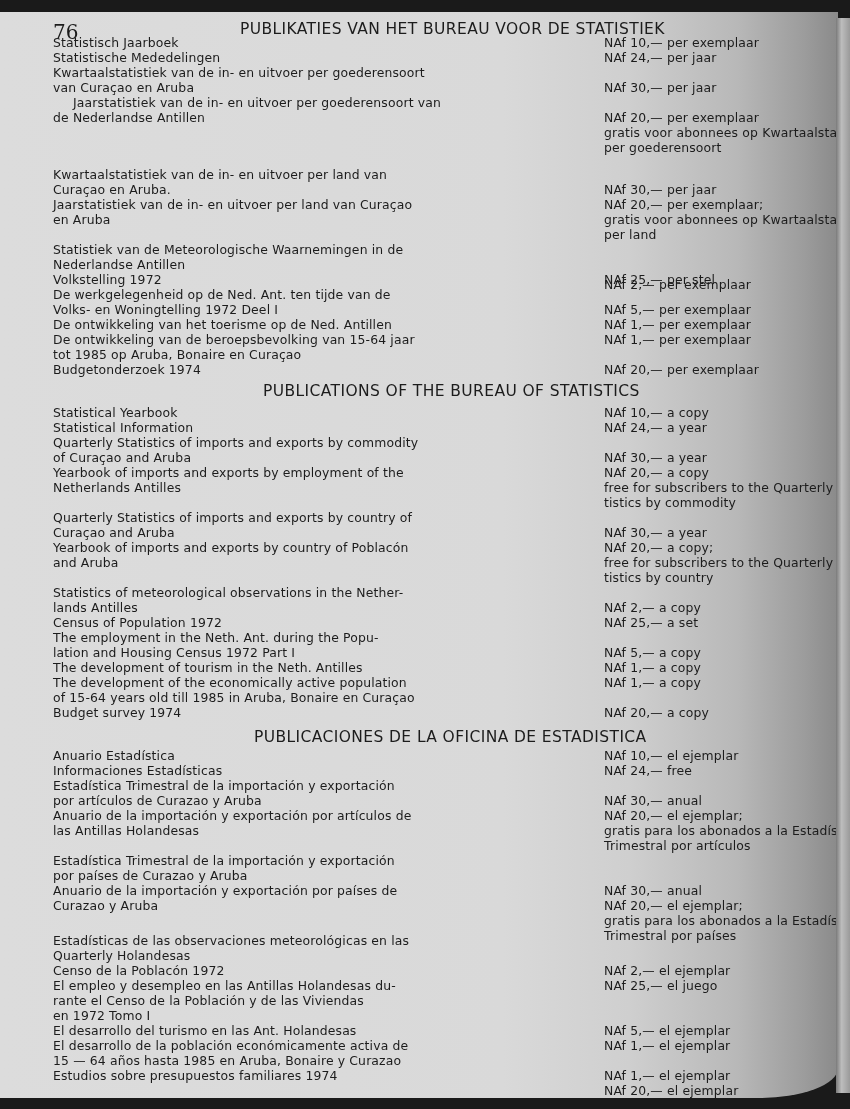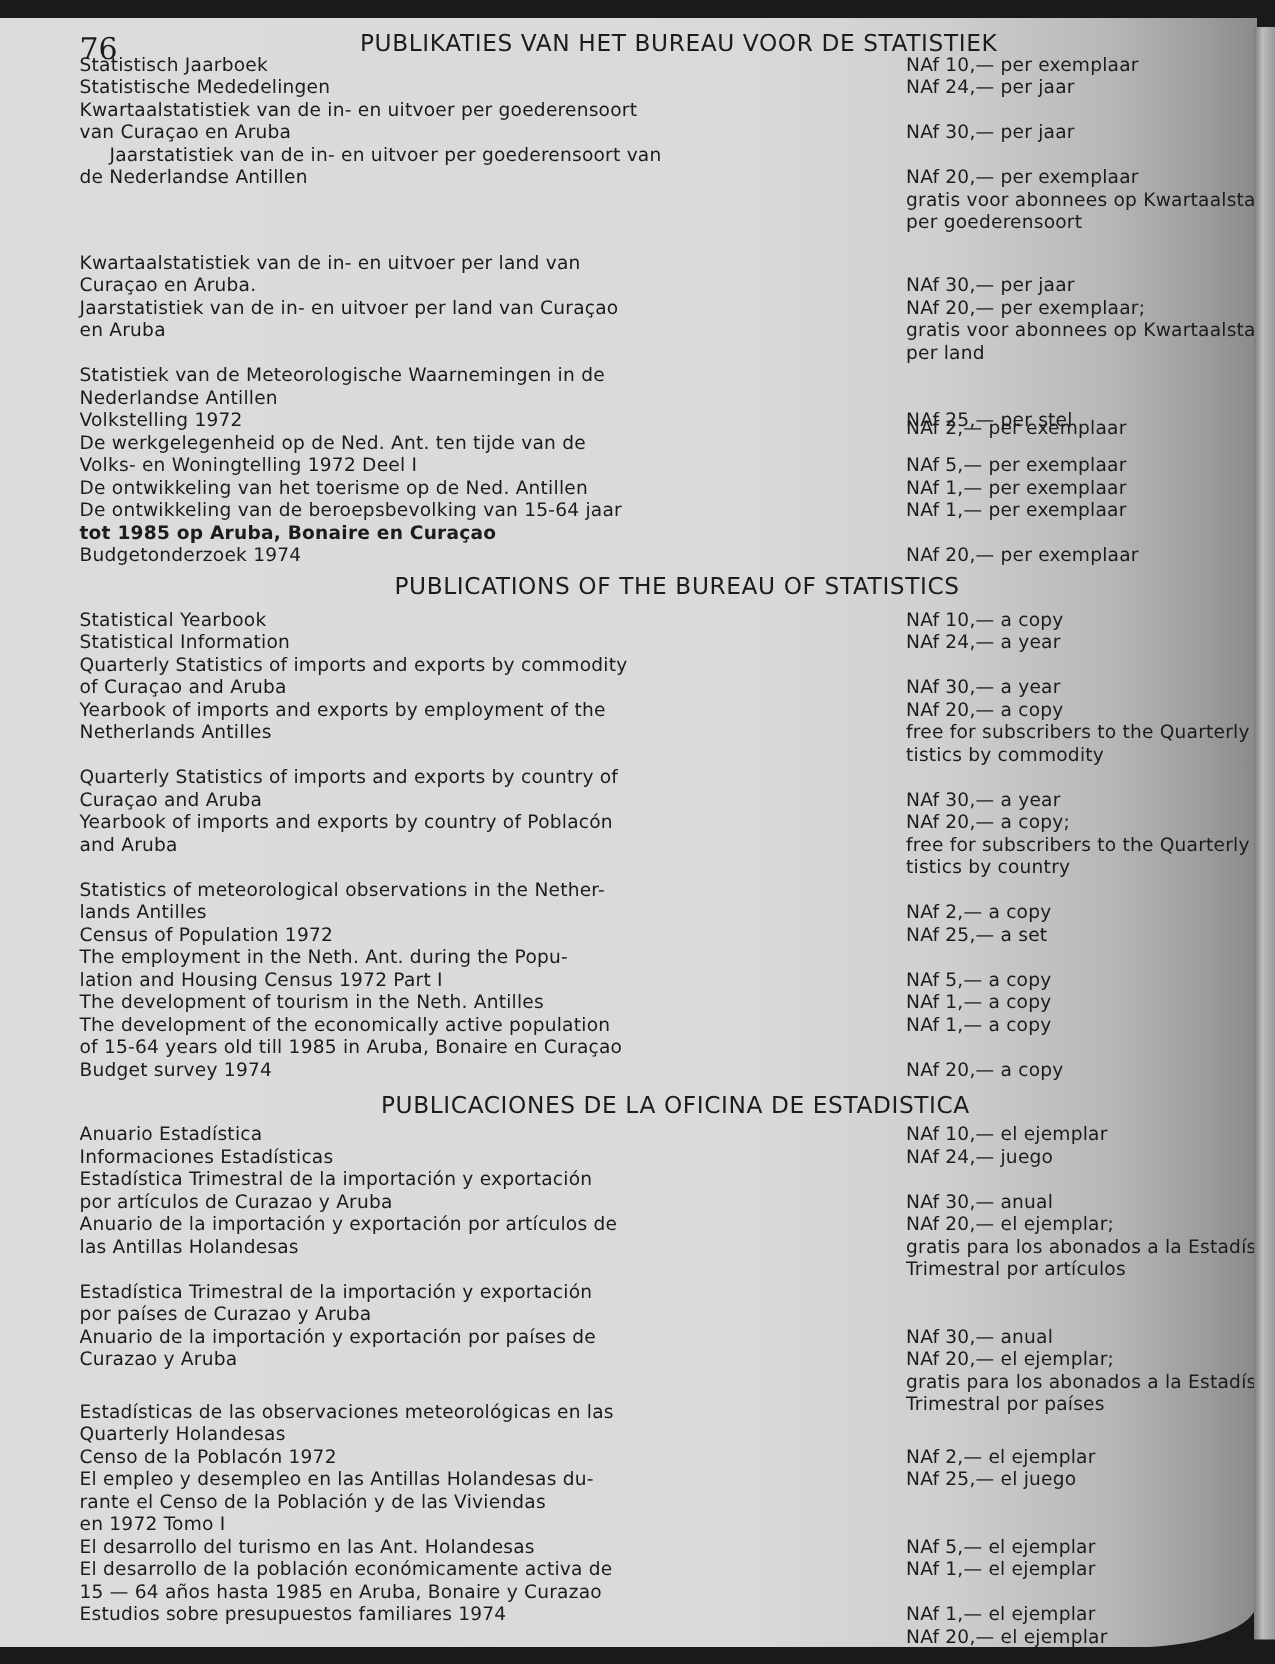--- a/index.html
+++ b/index.html
@@ -46,21 +46,21 @@
       <div class="line left" style="top: 170px;">Curaçao en Aruba.</div>
       <div class="line left" style="top: 185px;">Jaarstatistiek van de in- en uitvoer per land van Curaçao</div>
       <div class="line left" style="top: 200px;">en Aruba</div>
       <div class="line left" style="top: 230px;">Statistiek van de Meteorologische Waarnemingen in de</div>
       <div class="line left" style="top: 245px;">Nederlandse Antillen</div>
       <div class="line left" style="top: 260px;">Volkstelling 1972</div>
       <div class="line left" style="top: 275px;">De werkgelegenheid op de Ned. Ant. ten tijde van de</div>
       <div class="line left" style="top: 290px;">Volks- en Woningtelling 1972 Deel I</div>
       <div class="line left" style="top: 305px;">De ontwikkeling van het toerisme op de Ned. Antillen</div>
       <div class="line left" style="top: 320px;">De ontwikkeling van de beroepsbevolking van 15-64 jaar</div>
-      <div class="line left" style="top: 335px; font-weight: bold;">tot 1985 op Aruba, Bonaire en Curaçao</div>
+      <div class="line left" style="top: 335px;">tot 1985 op Aruba, Bonaire en Curaçao</div>
       <div class="line left" style="top: 350px;">Budgetonderzoek 1974</div>
       <div class="line right" style="top: 23px;">NAf 10,— per exemplaar</div>
       <div class="line right" style="top: 38px;">NAf 24,— per jaar</div>
       <div class="line right" style="top: 68px;">NAf 30,— per jaar</div>
       <div class="line right" style="top: 98px;">NAf 20,— per exemplaar</div>
       <div class="line right" style="top: 113px;">gratis voor abonnees op Kwartaalstatistiek</div>
       <div class="line right" style="top: 128px;">per goederensoort</div>
       <div class="line right" style="top: 170px;">NAf 30,— per jaar</div>
       <div class="line right" style="top: 185px;">NAf 20,— per exemplaar;</div>
       <div class="line right" style="top: 200px;">gratis voor abonnees op Kwartaalstatistiek</div>
@@ -122,21 +122,21 @@
       <div class="line left" style="top: 936px;">Quarterly Holandesas</div>
       <div class="line left" style="top: 951px;">Censo de la Poblacón 1972</div>
       <div class="line left" style="top: 966px;">El empleo y desempleo en las Antillas Holandesas du-</div>
       <div class="line left" style="top: 981px;">rante el Censo de la Población y de las Viviendas</div>
       <div class="line left" style="top: 996px;">en 1972 Tomo I</div>
       <div class="line left" style="top: 1011px;">El desarrollo del turismo en las Ant. Holandesas</div>
       <div class="line left" style="top: 1026px;">El desarrollo de la población económicamente activa de</div>
       <div class="line left" style="top: 1041px;">15 — 64 años hasta 1985 en Aruba, Bonaire y Curazao</div>
       <div class="line left" style="top: 1056px;">Estudios sobre presupuestos familiares 1974</div>
       <div class="line right" style="top: 736px;">NAf 10,— el ejemplar</div>
-      <div class="line right" style="top: 751px;">NAf 24,— juego</div>
+      <div class="line right" style="top: 751px;">NAf 24,— free</div>
       <div class="line right" style="top: 781px;">NAf 30,— anual</div>
       <div class="line right" style="top: 796px;">NAf 20,— el ejemplar;</div>
       <div class="line right" style="top: 811px;">gratis para los abonados a la Estadística</div>
       <div class="line right" style="top: 826px;">Trimestral por artículos</div>
       <div class="line right" style="top: 871px;">NAf 30,— anual</div>
       <div class="line right" style="top: 886px;">NAf 20,— el ejemplar;</div>
       <div class="line right" style="top: 901px;">gratis para los abonados a la Estadística</div>
       <div class="line right" style="top: 916px;">Trimestral por países</div>
       <div class="line right" style="top: 951px;">NAf  2,— el ejemplar</div>
       <div class="line right" style="top: 966px;">NAf 25,— el juego</div>

